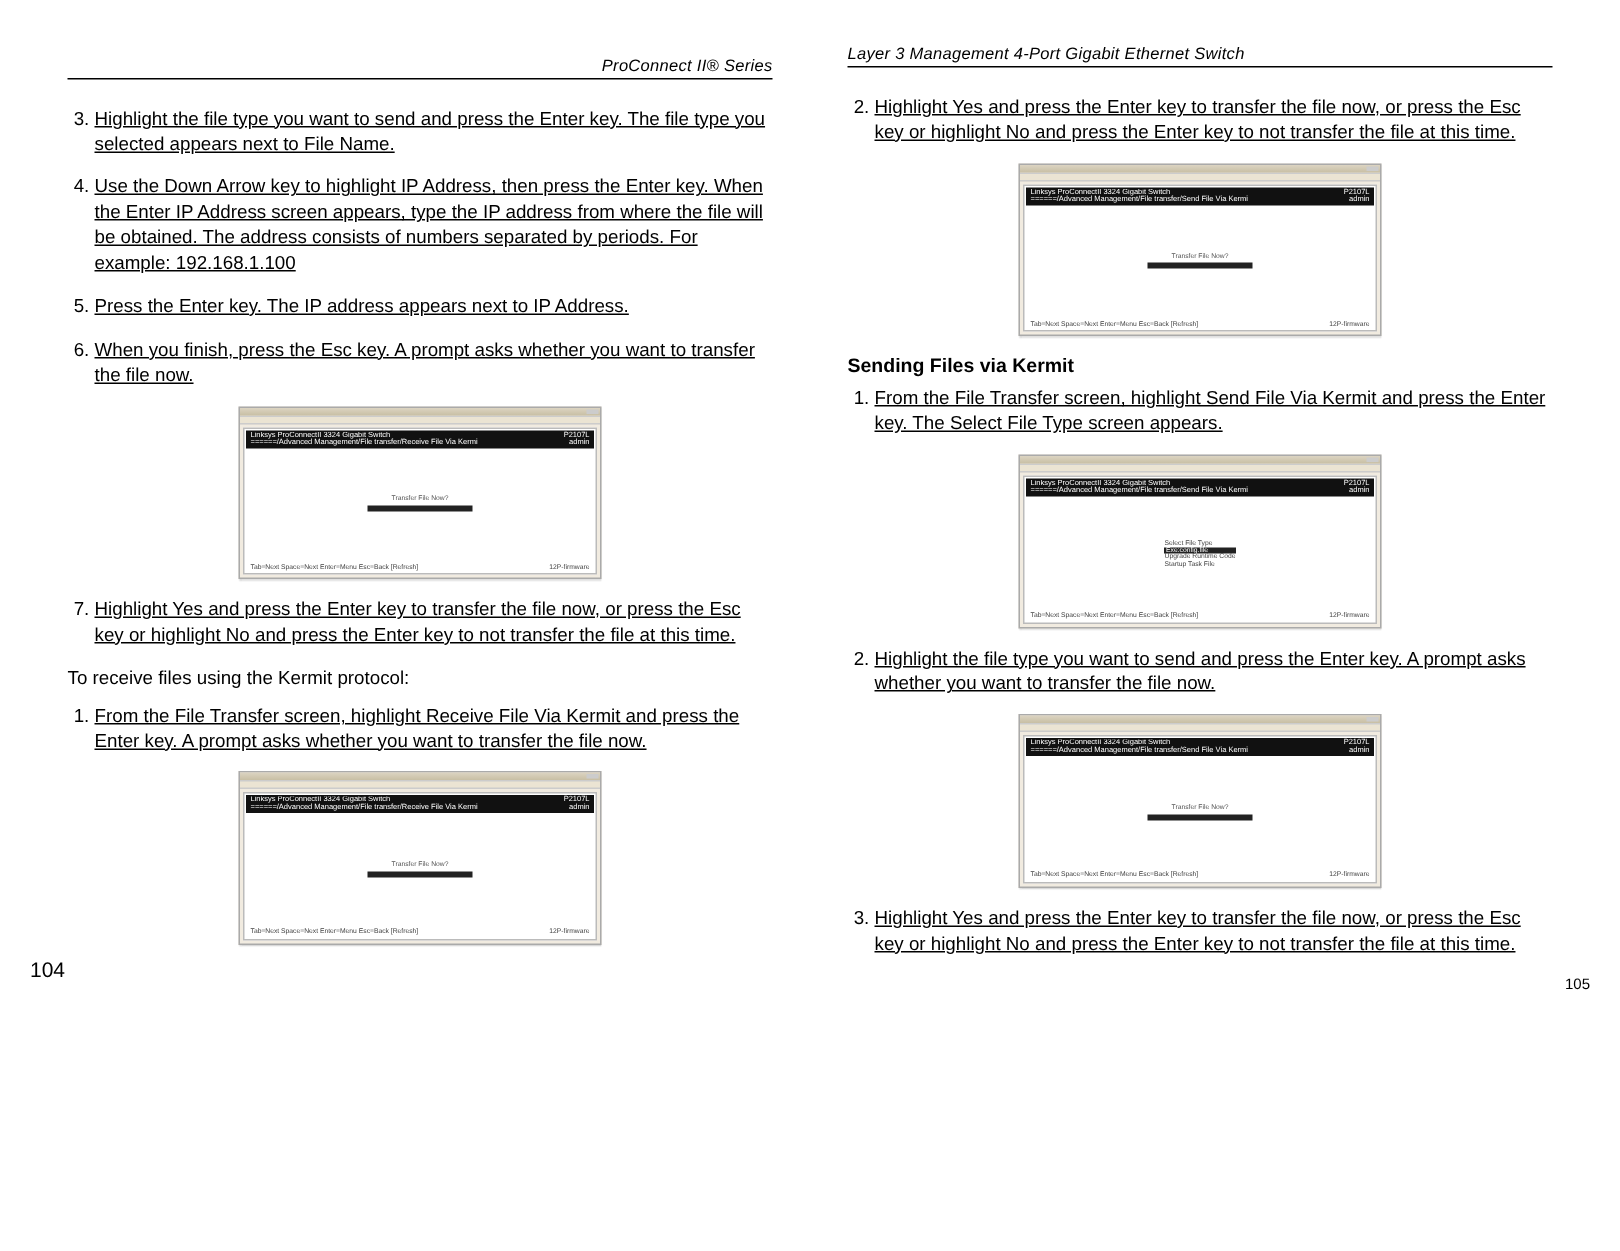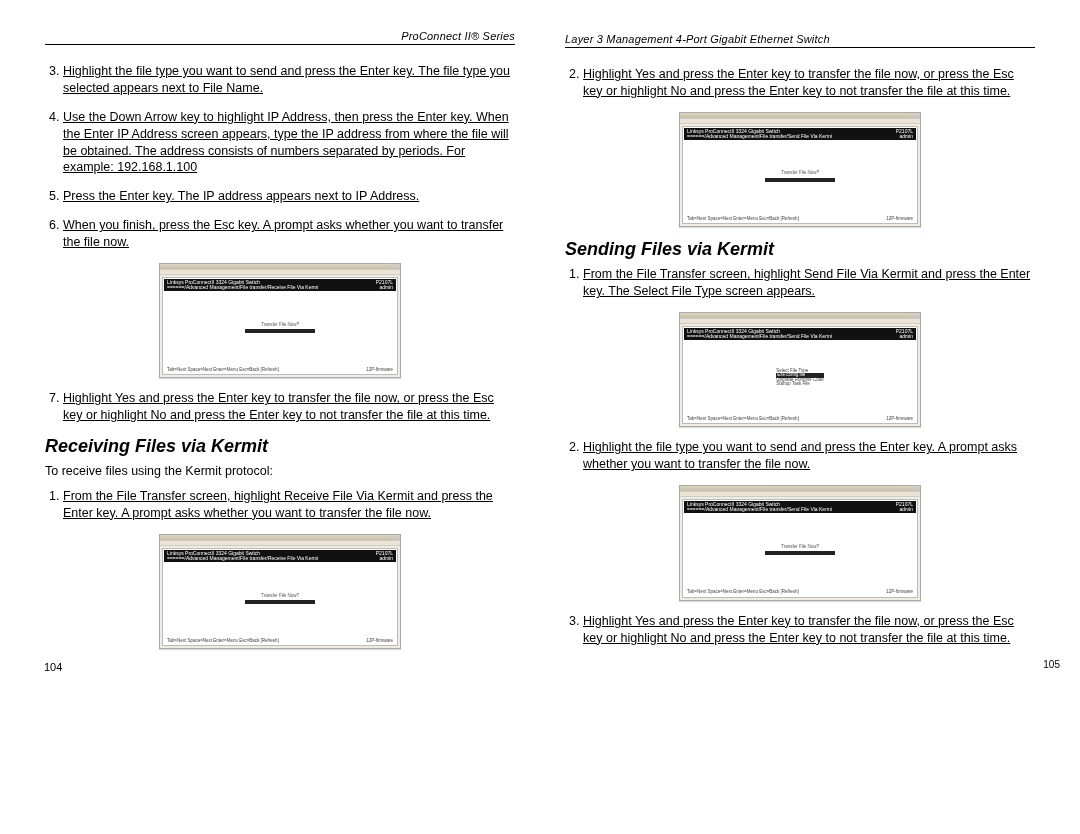--- a/index.html
+++ b/index.html
@@ -31,23 +31,22 @@
     padding-bottom: 2px;
     margin-bottom: 18px;
     letter-spacing: 0.2px;
   }
   .header-left { text-align: right; }
   .header-right { text-align: left; }
   ol { margin: 0; padding-left: 18px; text-decoration: underline; }
   ol li { margin-bottom: 12px; line-height: 1.35; }
   .section-head {
     font-weight: bold;
-    font-size: 18px;
+    font-size: 13px;
     margin: 2px 0 6px;
-    font-style: italic;
   }
   .intro { margin: 4px 0 8px; line-height: 1.35; }
   .screenshot {
     width: 240px;
     margin: 6px auto 12px;
     border: 1px solid #aaa;
     background: #f1ebe0;
     font-size: 5px;
     line-height: 1;
     box-shadow: 0 1px 1px rgba(0,0,0,0.15);
@@ -64,21 +63,21 @@
     justify-content:space-between;
     align-items:center;
   }
   .ss-blackbar .left { flex:1; overflow:hidden; white-space:nowrap; }
   .ss-blackbar .right { text-align:right; }
   .ss-content { min-height: 64px; display:flex; align-items:center; justify-content:center; padding:6px 4px;}
   .ss-content-inner { text-align:center; }
   .ss-greylabel { font-size:4.5px; color:#555; display:block; margin-bottom:2px;}
   .ss-highlight { background:#222; color:#fff; width:70px; height:4px; margin:2px auto; }
   .ss-status { background:#fff; padding:1px 3px; display:flex; justify-content:space-between; font-size:4.5px; color:#444;}
-  .page-number-left { position:absolute; bottom:-12px; left:0; font-size:11px;margin-left:24px;}
+  .page-number-left { position:absolute; bottom:-12px; left:0; font-size:14px;}
   .page-number-right { position:absolute; bottom:-12px; right:0; font-size:10px;}
   .ss-list { text-align:left; font-size:4.5px; color:#444; }
   .ss-list .sel { background:#222; color:#fff; padding:0 1px; }
 </style>
 </head>
 <body>
 
 <div class="page-container">
 
   <div class="page">
@@ -115,21 +114,20 @@
           <span>Tab=Next Space=Next Enter=Menu  Esc=Back [Refresh]</span>
           <span>12P-firmware</span>
         </div>
       </div>
     </div>
 
     <ol start="7">
       <li>Highlight Yes and press the Enter key to transfer the file now, or press the Esc key or highlight No and press the Enter key to not transfer the file at this time.</li>
     </ol>
 
-    <div class="section-head">Receiving Files via Kermit</div>
     <div class="intro">To receive files using the Kermit protocol:</div>
 
     <ol start="1">
       <li>From the File Transfer screen, highlight Receive File Via Kermit and press the Enter key. A prompt asks whether you want to transfer the file now.</li>
     </ol>
 
     <div class="screenshot">
       <div class="ss-titlebar"></div>
       <div class="ss-toolbar"></div>
       <div class="ss-body">

